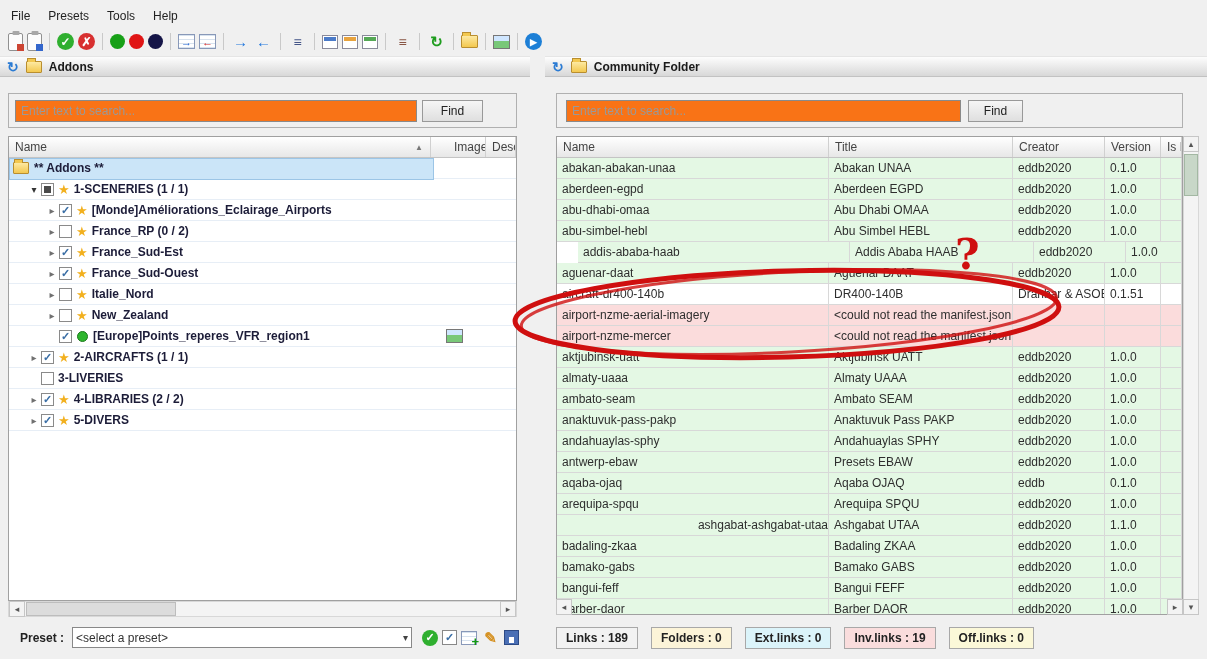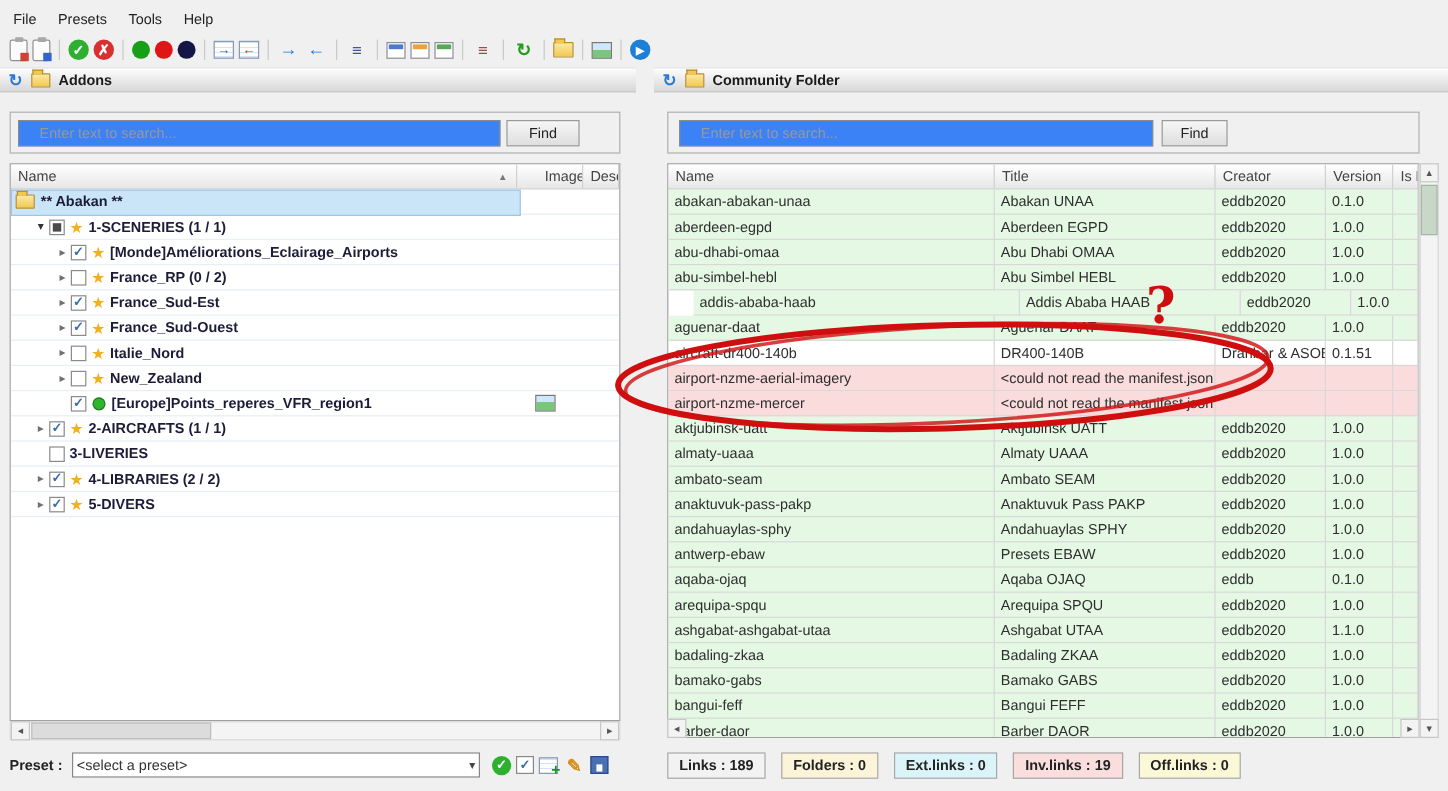--- a/index.html
+++ b/index.html
@@ -51,21 +51,21 @@
   
   .panel{position:absolute;top:56px;bottom:0;background:#f0f0f0;}
   #left-panel{left:0;width:530px;}
   #right-panel{left:545px;width:662px;}
   .panel-header{height:21px;background:linear-gradient(#fdfdfd,#d8d8d8);border-top:1px solid #e5e5e5;border-bottom:1px solid #c2c2c2;display:flex;align-items:center;gap:7px;padding-left:7px;font-weight:bold;color:#1a1a1a;}
   .sync-glyph{color:#2b7bd3;font-weight:bold;font-size:14px;}
   .folder-glyph{width:16px;height:12px;background:linear-gradient(#fde9a2,#f3c84f);border:1px solid #b98e2f;border-radius:1px;position:relative;flex:none;display:inline-block;}
   .folder-glyph::before{content:"";position:absolute;top:-4px;left:0;width:7px;height:3px;background:#f3c84f;border:1px solid #b98e2f;border-bottom:none;}
 
   .search-wrap{position:absolute;border:1px solid #b0b0b0;}
-  .search-wrap input{position:absolute;height:22px;border:1px solid #8a8a8a;padding:0 17px;font:12px "Liberation Sans",sans-serif;color:#333;background:#3b82f6;}
+  .search-wrap input{position:absolute;height:22px;border:1px solid #8a8a8a;padding:0 5px;font:12px "Liberation Sans",sans-serif;color:#333;background:#f97316;}
   .search-wrap input::placeholder{color:#999;}
   .find-btn{position:absolute;height:22px;border:1px solid #999;background:linear-gradient(#f6f6f6,#dfdfdf);font:12px "Liberation Sans",sans-serif;color:#222;}
 
   .gridbox{position:absolute;border:1px solid #a0a0a0;background:#fff;overflow:hidden;}
   .g-header{display:flex;height:21px;background:linear-gradient(#ffffff,#e7e7e7);border-bottom:1px solid #c4c4c4;color:#444;}
   .g-header .gc{padding:3px 0 0 6px;border-right:1px solid #d0d0d0;white-space:nowrap;overflow:hidden;position:relative;flex:none;}
   .g-header .gc.flexc{flex:1;}
   .sort-arrow{position:absolute;right:7px;top:6px;font-size:8px;color:#777;}
 
   
@@ -95,21 +95,21 @@
 
   
   .sb-btn{position:absolute;width:16px;height:16px;background:#f3f3f3;border:1px solid #c6c6c6;color:#555;font-size:9px;display:inline-flex;align-items:center;justify-content:center;z-index:5;}
   .hsb{position:absolute;height:16px;background:#f4f4f4;border:1px solid #d8d8d8;}
   .hsb .thumb{position:absolute;top:0;height:14px;background:#dcdcdc;border:1px solid #bdbdbd;}
   .vsb{position:absolute;width:16px;background:#f4f4f4;border:1px solid #d8d8d8;}
   .vsb .thumb{position:absolute;left:0;width:14px;background:#c8d7c8;border:1px solid #a3b8a3;}
 
   
   .preset-row{position:absolute;left:8px;top:571px;right:8px;display:flex;align-items:center;gap:8px;}
-  .preset-label{font-weight:bold;}
+  .preset-label{font-weight:bold;margin-left:12px;}
   .combo{width:340px;height:21px;border:1px solid #888;background:#fff;display:flex;align-items:center;justify-content:space-between;padding:0 3px;color:#333;}
   .combo-arrow{color:#444;font-size:10px;}
   #preset-icons{display:flex;align-items:center;}
   #status-bar{position:absolute;left:11px;top:571px;display:flex;gap:13px;}
   .status-box{height:22px;border:1px solid #a8a8a8;padding:3px 9px 0;font-weight:bold;color:#222;white-space:nowrap;}
 
   
   #annotation-overlay{position:absolute;left:0;top:0;width:1207px;height:659px;pointer-events:none;z-index:50;}
   #q-mark{position:absolute;left:955px;top:230px;font-family:"DejaVu Serif",serif;font-weight:bold;font-size:42px;}
 </style>
@@ -168,21 +168,21 @@
   </div>
   <div class="gridbox" id="lp-grid">
     <div class="g-header" id="lp-header-row">
         <div class="gc" style="width: 422px;">Name<span class="sort-arrow">▲</span></div>
         <div class="gc" style="width: 38px; margin-left: 17px;">Image</div>
         <div class="gc flexc">Descript</div>
       </div>
     <div id="tree-body">
         <div class="tree-row selected" style="padding-left: 4px;">
           <span class="folder-glyph"></span>
-          <span class="t-label">** Abakan **</span>
+          <span class="t-label">** Addons **</span>
         </div>
         <div class="tree-row" style="padding-left: 18px;">
           <span class="exp expanded">▾</span>
           <span class="cb indeterminate"></span>
           <span class="star">★</span>
           <span class="t-label">1-SCENERIES (1 / 1)</span>
         </div>
         <div class="tree-row" style="padding-left: 36px;">
           <span class="exp collapsed">▸</span>
           <span class="cb checked"></span>
@@ -404,21 +404,21 @@
           <div class="gc flexc"></div>
         </div>
         <div class="g-row" style="background: rgb(228, 248, 228);">
           <div class="gc" style="width: 272px;">arequipa-spqu</div>
           <div class="gc" style="width: 184px;">Arequipa SPQU</div>
           <div class="gc" style="width: 92px;">eddb2020</div>
           <div class="gc" style="width: 56px;">1.0.0</div>
           <div class="gc flexc"></div>
         </div>
         <div class="g-row" style="background: rgb(228, 248, 228);">
-          <div class="gc" style="width: 272px;">ashgabat-ashgabat-utaa</div>
+          <div class="gc" style="width: 272px; text-align: right;">ashgabat-ashgabat-utaa</div>
           <div class="gc" style="width: 184px;">Ashgabat UTAA</div>
           <div class="gc" style="width: 92px;">eddb2020</div>
           <div class="gc" style="width: 56px;">1.1.0</div>
           <div class="gc flexc"></div>
         </div>
         <div class="g-row" style="background: rgb(228, 248, 228);">
           <div class="gc" style="width: 272px;">badaling-zkaa</div>
           <div class="gc" style="width: 184px;">Badaling ZKAA</div>
           <div class="gc" style="width: 92px;">eddb2020</div>
           <div class="gc" style="width: 56px;">1.0.0</div>

